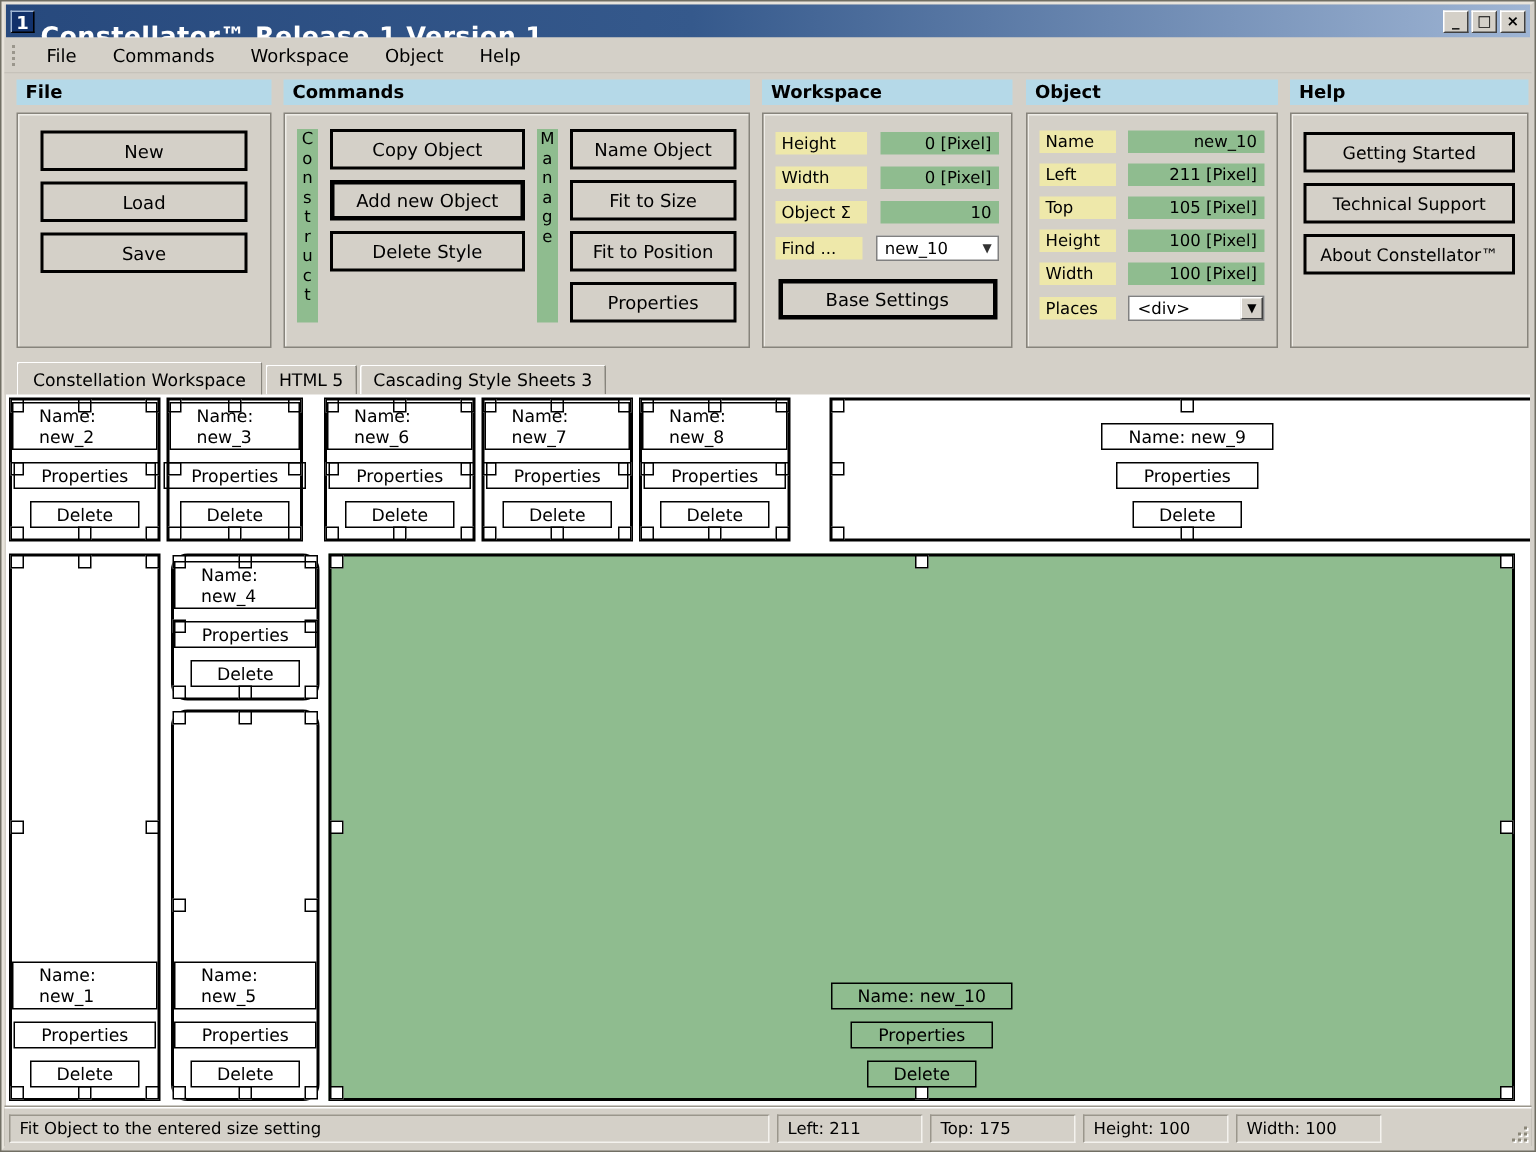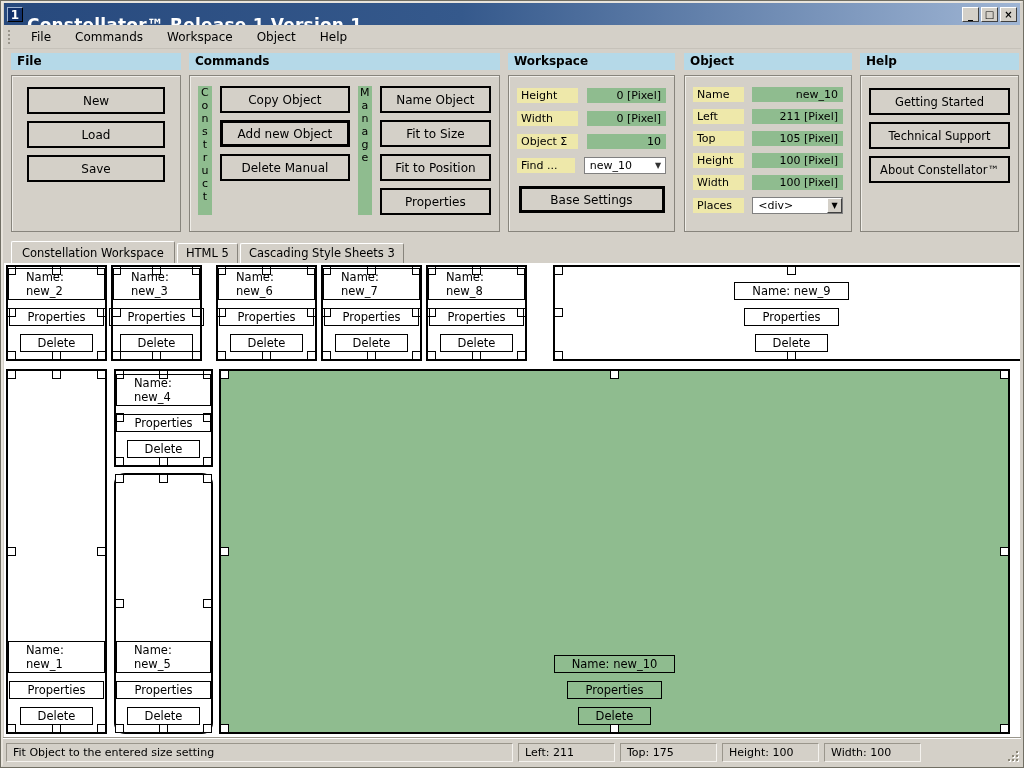--- a/index.html
+++ b/index.html
@@ -156,21 +156,21 @@
 n
 s
 t
 r
 u
 c
 t</div>
         <div class="cmd-col c1">
           <button class="btn">Copy Object</button>
           <button class="btn thick">Add new Object</button>
-          <button class="btn">Delete Manual</button>
+          <button class="btn">Delete Style</button>
         </div>
         <div class="vstrip">M
 a
 n
 a
 g
 e</div>
         <div class="cmd-col c2">
           <button class="btn">Name Object</button>
           <button class="btn">Fit to Size</button>
@@ -354,21 +354,21 @@
         <div class="handle h-mr"></div>
         <div class="handle h-bl"></div>
         <div class="handle h-bc"></div>
         <div class="handle h-br"></div>
         <div class="obj-stack">
           <div class="obj-tag">Name: new_1</div>
           <div class="obj-tag">Properties</div>
           <div class="obj-tag">Delete</div>
         </div>
       </div>
-      <div class="obj" style="left: 110px; top: 106px; width: 99px; height: 98px;">
+      <div class="obj" style="left: 110px; top: 106px; width: 99px; height: 98px; border-radius: 11px;">
         <div class="handle h-tl"></div>
         <div class="handle h-tc"></div>
         <div class="handle h-tr"></div>
         <div class="handle h-ml"></div>
         <div class="handle h-mr"></div>
         <div class="handle h-bl"></div>
         <div class="handle h-bc"></div>
         <div class="handle h-br"></div>
         <div class="obj-stack">
           <div class="obj-tag">Name: new_4</div>

